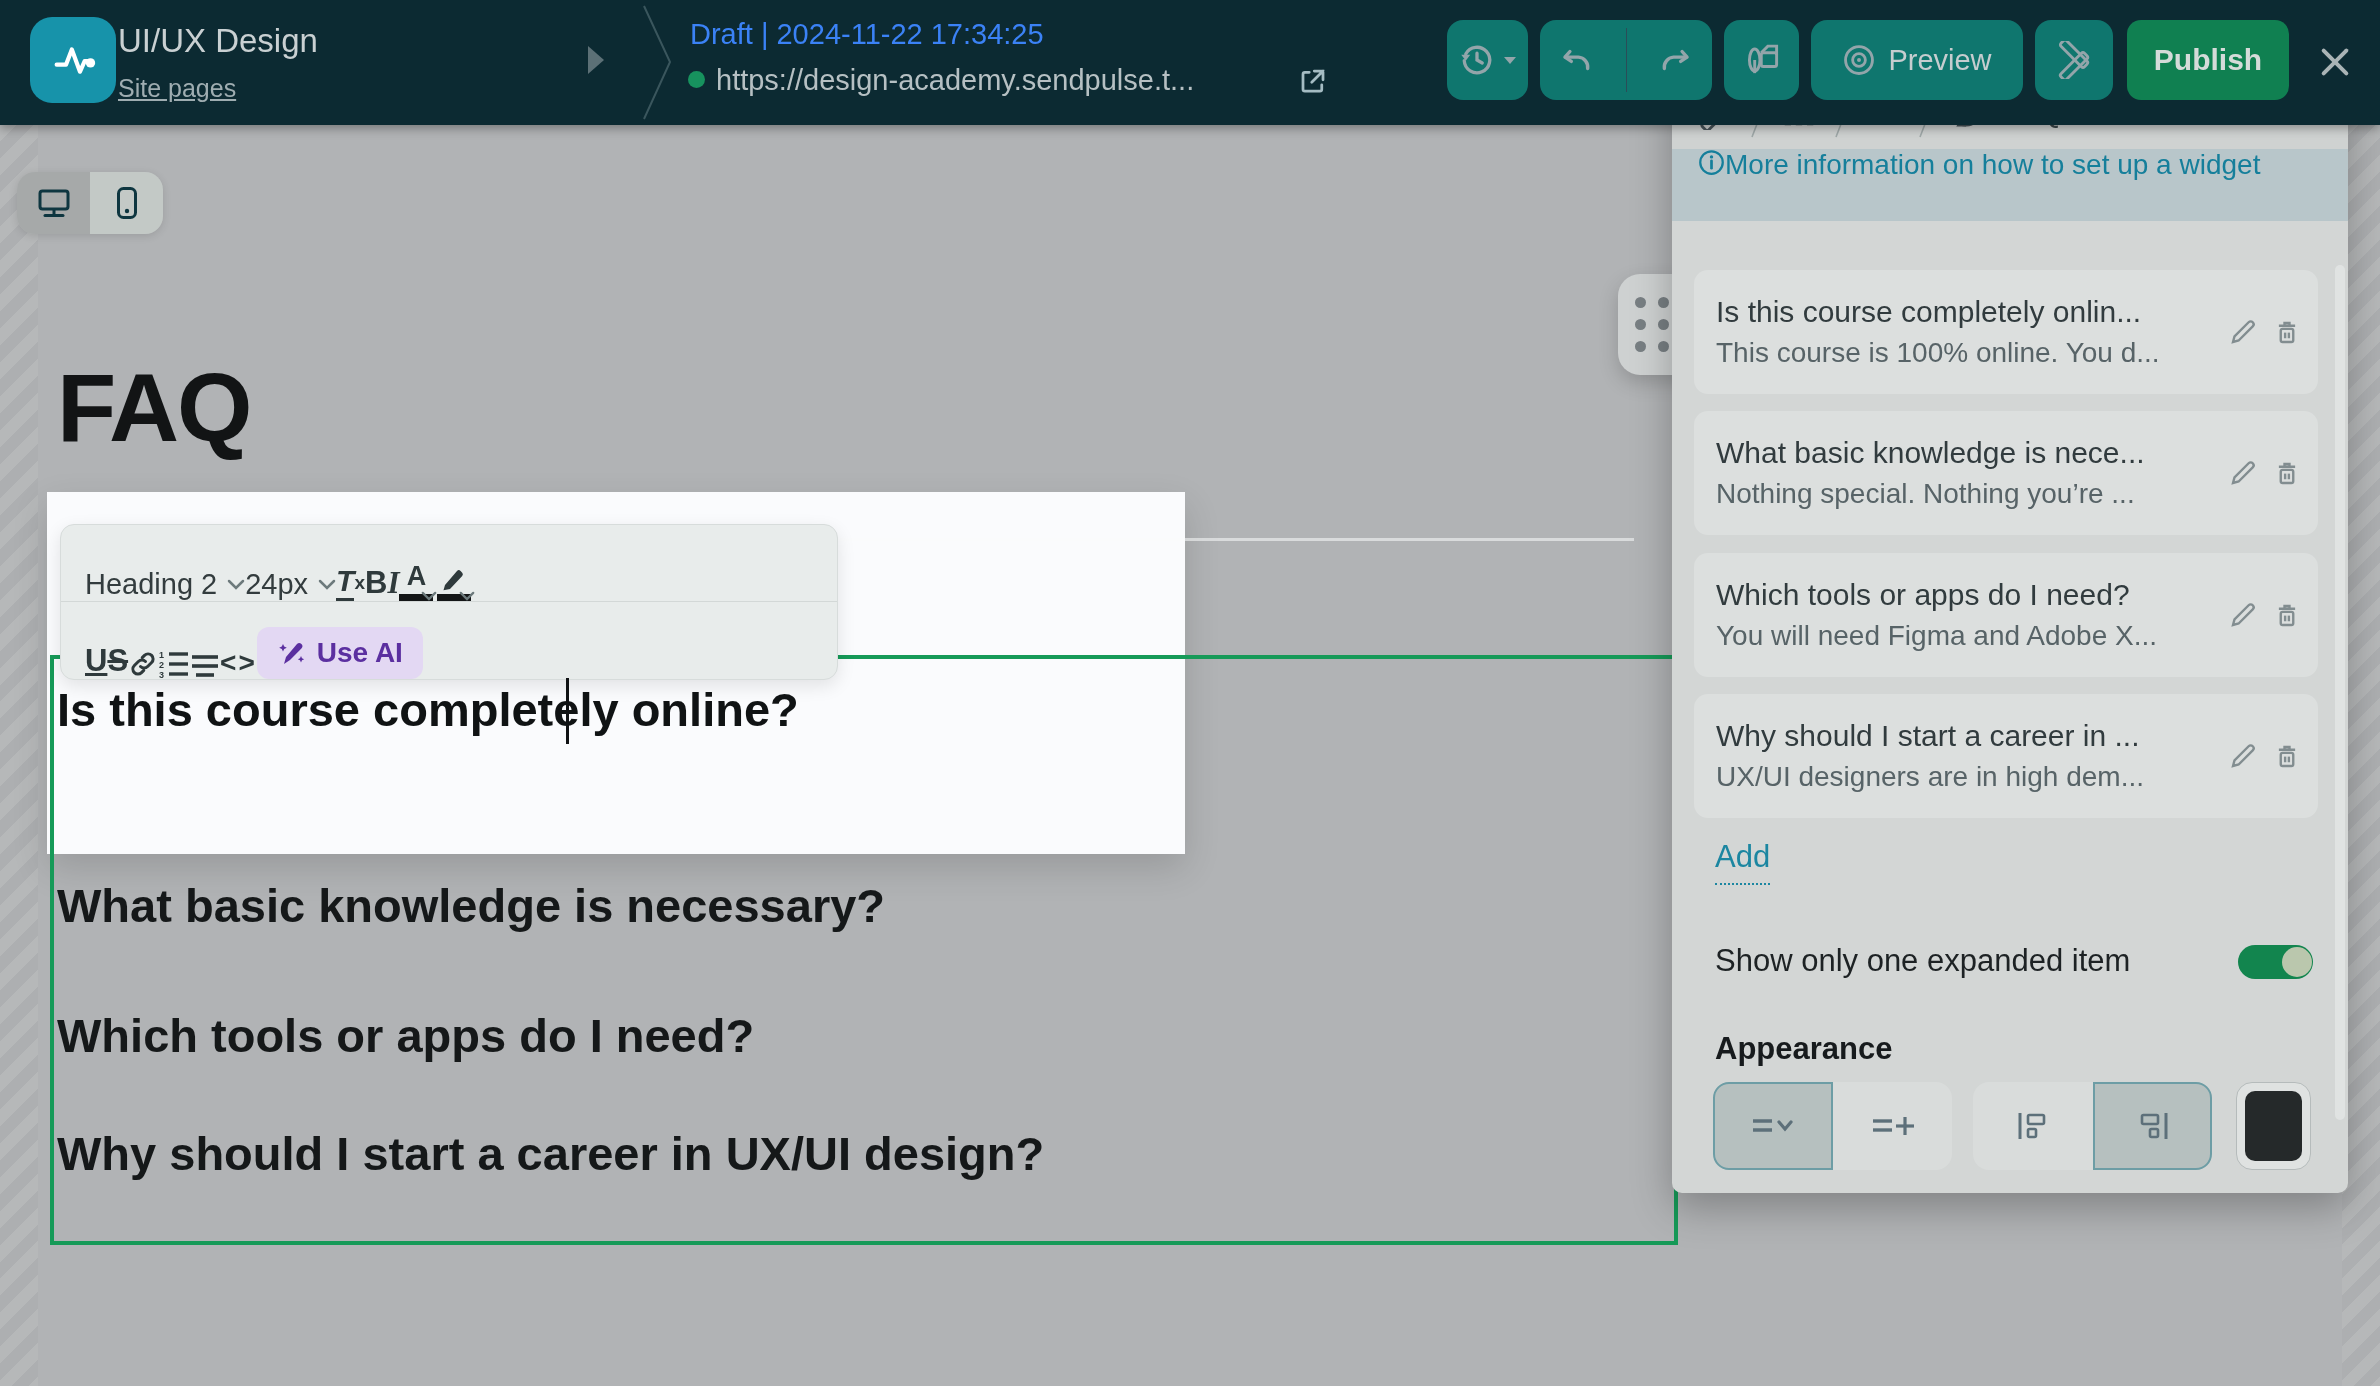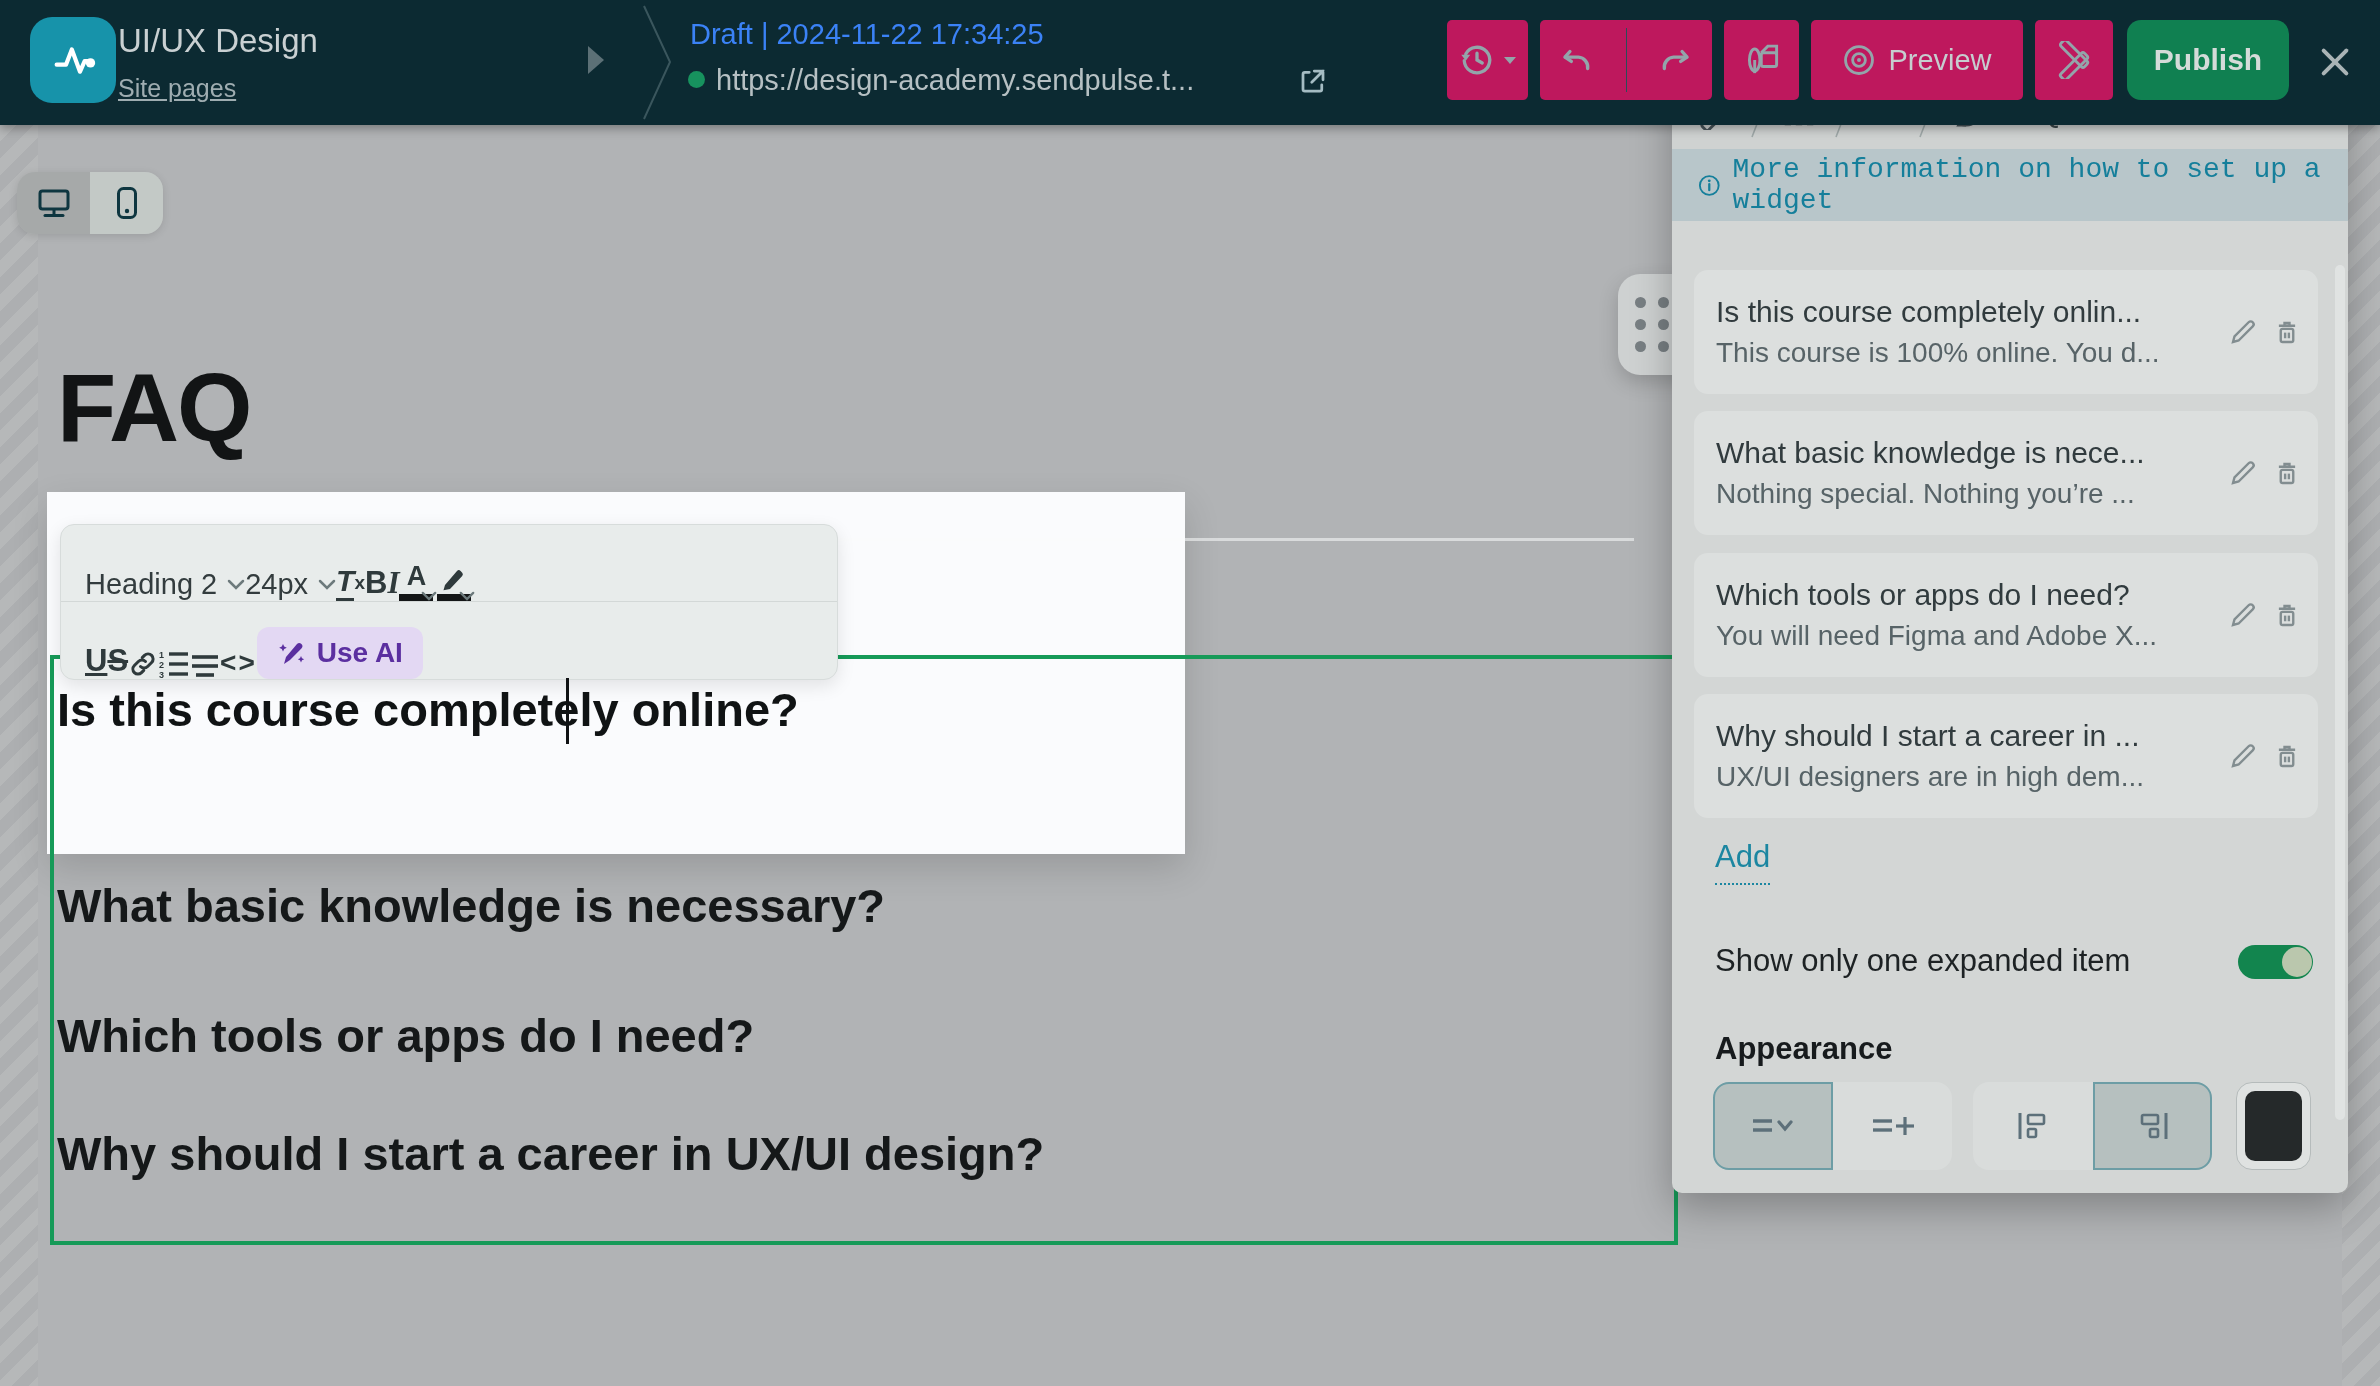--- a/index.html
+++ b/index.html
@@ -62,37 +62,37 @@
   .header { position:absolute; left:0; top:0; width:2380px; height:125px; background:#0c2a32;
     z-index:40; box-shadow:0 3px 10px rgba(0,0,0,.35); color:#c7ced0; }
   .logo { position:absolute; left:30px; top:17px; width:86px; height:86px; border-radius:22px;
     background:#1793aa; display:flex; align-items:center; justify-content:center; cursor:pointer; }
   .h-title { position:absolute; left:118px; top:22px; font-size:33px; font-weight:500; color:#c9d0d2; }
   .h-sub { position:absolute; left:118px; top:74px; font-size:25px; color:#9fadb1;
     text-decoration:underline; cursor:pointer; }
   .h-status { position:absolute; left:690px; top:18px; font-size:29px; color:#3b82f6; }
   .h-dot { position:absolute; left:688px; top:71px; width:17px; height:17px; border-radius:50%; background:#17925e; }
   .h-url { position:absolute; left:716px; top:64px; font-size:29px; color:#b6c0c3; cursor:pointer; }
-  .h-btn { position:absolute; top:20px; height:80px; background:#be185d; border-radius:5px;
+  .h-btn { position:absolute; top:20px; height:80px; background:#0f766e; border-radius:16px;
     display:flex; align-items:center; justify-content:center; color:#93a5aa; cursor:pointer; }
   .publish { background:#108051; color:#d5dbd9; font-size:30px; font-weight:700; border-radius:14px; }
   .preview-lbl { font-size:29px; color:#c6cdcf; margin-left:12px; font-weight:500; }
   .ur-div { width:1px; height:64px; background:#2b4d58; }
 
   
   .side-panel { position:absolute; left:1672px; top:73px; width:676px; height:1120px;
     background:#d3d6d5; border-radius:10px; box-shadow:0 14px 40px rgba(0,0,0,.28);
     z-index:30; overflow:hidden; }
   .p-crumb { position:absolute; left:0; top:0; width:676px; height:76px; background:#cfd2d1;
     display:flex; align-items:center; padding:0 24px; color:#49545a; }
   .crumb-sep { margin:0 16px; }
   .p-title { font-size:32px; color:#3c4649; margin-left:14px; }
   .p-close { margin-left:auto; cursor:pointer; color:#3c4649; }
   .p-banner { position:absolute; left:0; top:76px; width:676px; height:72px; background:#b8c6ca;
-    display:flex; align-items:center; padding:0 26px; gap:12px; color:#157f9b; font-size:28px; cursor:pointer;font-family:Liberation Mono, monospace; }
+    display:flex; align-items:flex-start; padding:0 26px; gap:0; color:#157f9b; font-size:28px; cursor:pointer; }
   .p-card { position:absolute; left:22px; width:624px; height:124px; background:#dcdfde;
     border-radius:14px; display:flex; align-items:center; padding:0 16px 0 22px; }
   .p-card .txt { flex:1; overflow:hidden; white-space:nowrap; }
   .p-card .t1 { font-size:30px; font-weight:500; color:#313b3e; margin-bottom:8px; }
   .p-card .t2 { font-size:28px; color:#576367; }
   .card-ic { color:#828d90; cursor:pointer; margin-left:14px; flex:none; }
   .add-link { position:absolute; left:43px; top:766px; font-size:31px; color:#1b86a1;
     border-bottom:2px dotted #1b86a1; padding-bottom:8px; cursor:pointer; }
   .tog-row-label { position:absolute; left:43px; top:870px; font-size:31px; font-weight:500; color:#1d2224; }
   .toggle { position:absolute; left:566px; top:872px; width:75px; height:34px; border-radius:17px;

